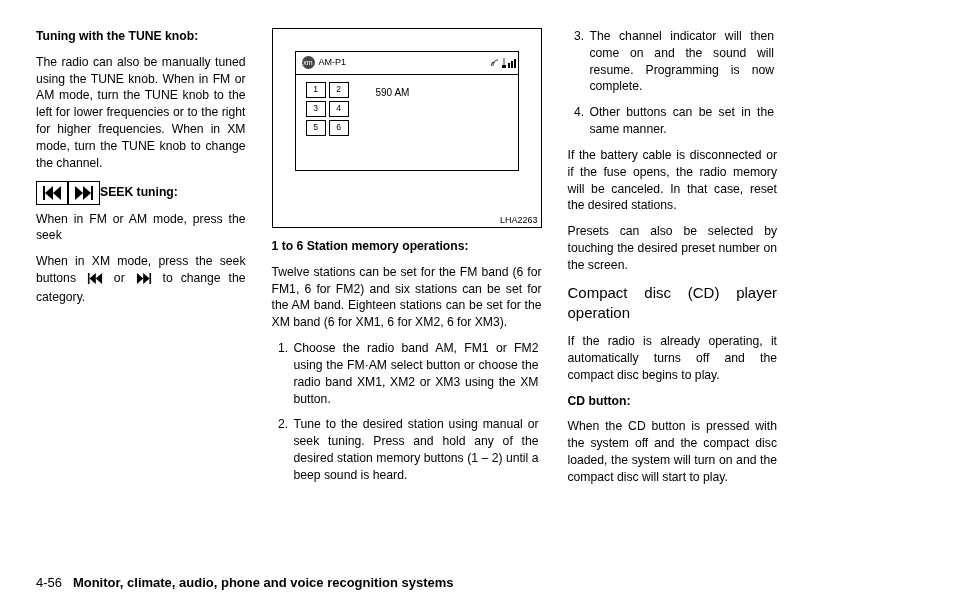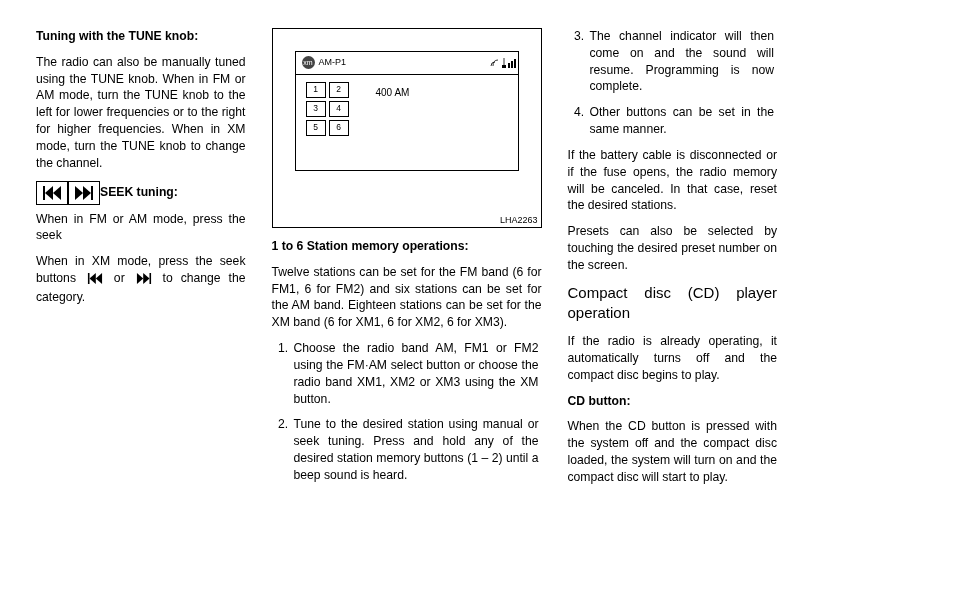--- a/index.html
+++ b/index.html
@@ -199,21 +199,21 @@
           </div>
           <div class="screen-divider"></div>
           <div class="preset-grid">
             <span>1</span>
             <span>2</span>
             <span>3</span>
             <span>4</span>
             <span>5</span>
             <span>6</span>
           </div>
-          <div class="freq">400 AM</div>
+          <div class="freq">590 AM</div>
         </div>
         <div class="fig-id">LHA2263</div>
       </div>
 
       <p class="bold">1 to 6 Station memory operations:</p>
       <p>Twelve stations can be set for the FM band (6 for FM1, 6 for FM2) and six stations can be set for the AM band. Eighteen stations can be set for the XM band (6 for XM1, 6 for XM2, 6 for XM3).</p>
       <ol class="numlist">
         <li>Choose the radio band AM, FM1 or FM2 using the FM·AM select button or choose the radio band XM1, XM2 or XM3 using the XM button.</li>
         <li>Tune to the desired station using manual or seek tuning. Press and hold any of the desired station memory buttons (1 – 2) until a beep sound is heard.</li>
       </ol>
@@ -227,13 +227,17 @@
       <p>If the battery cable is disconnected or if the fuse opens, the radio memory will be canceled. In that case, reset the desired stations.</p>
       <p>Presets can also be selected by touching the desired preset number on the screen.</p>
       <p class="section-heading">Compact disc (CD) player operation</p>
       <p>If the radio is already operating, it automatically turns off and the compact disc begins to play.</p>
       <p class="bold">CD button:</p>
       <p>When the CD button is pressed with the system off and the compact disc loaded, the system will turn on and the compact disc will start to play.</p>
     </div>
 
   </div>
 
+  <div class="footer">
+    <span>4-56</span>&nbsp;&nbsp;
+    <span class="bold">Monitor, climate, audio, phone and voice recognition systems</span>
+  </div>
 </div>
 
 </body></html>

